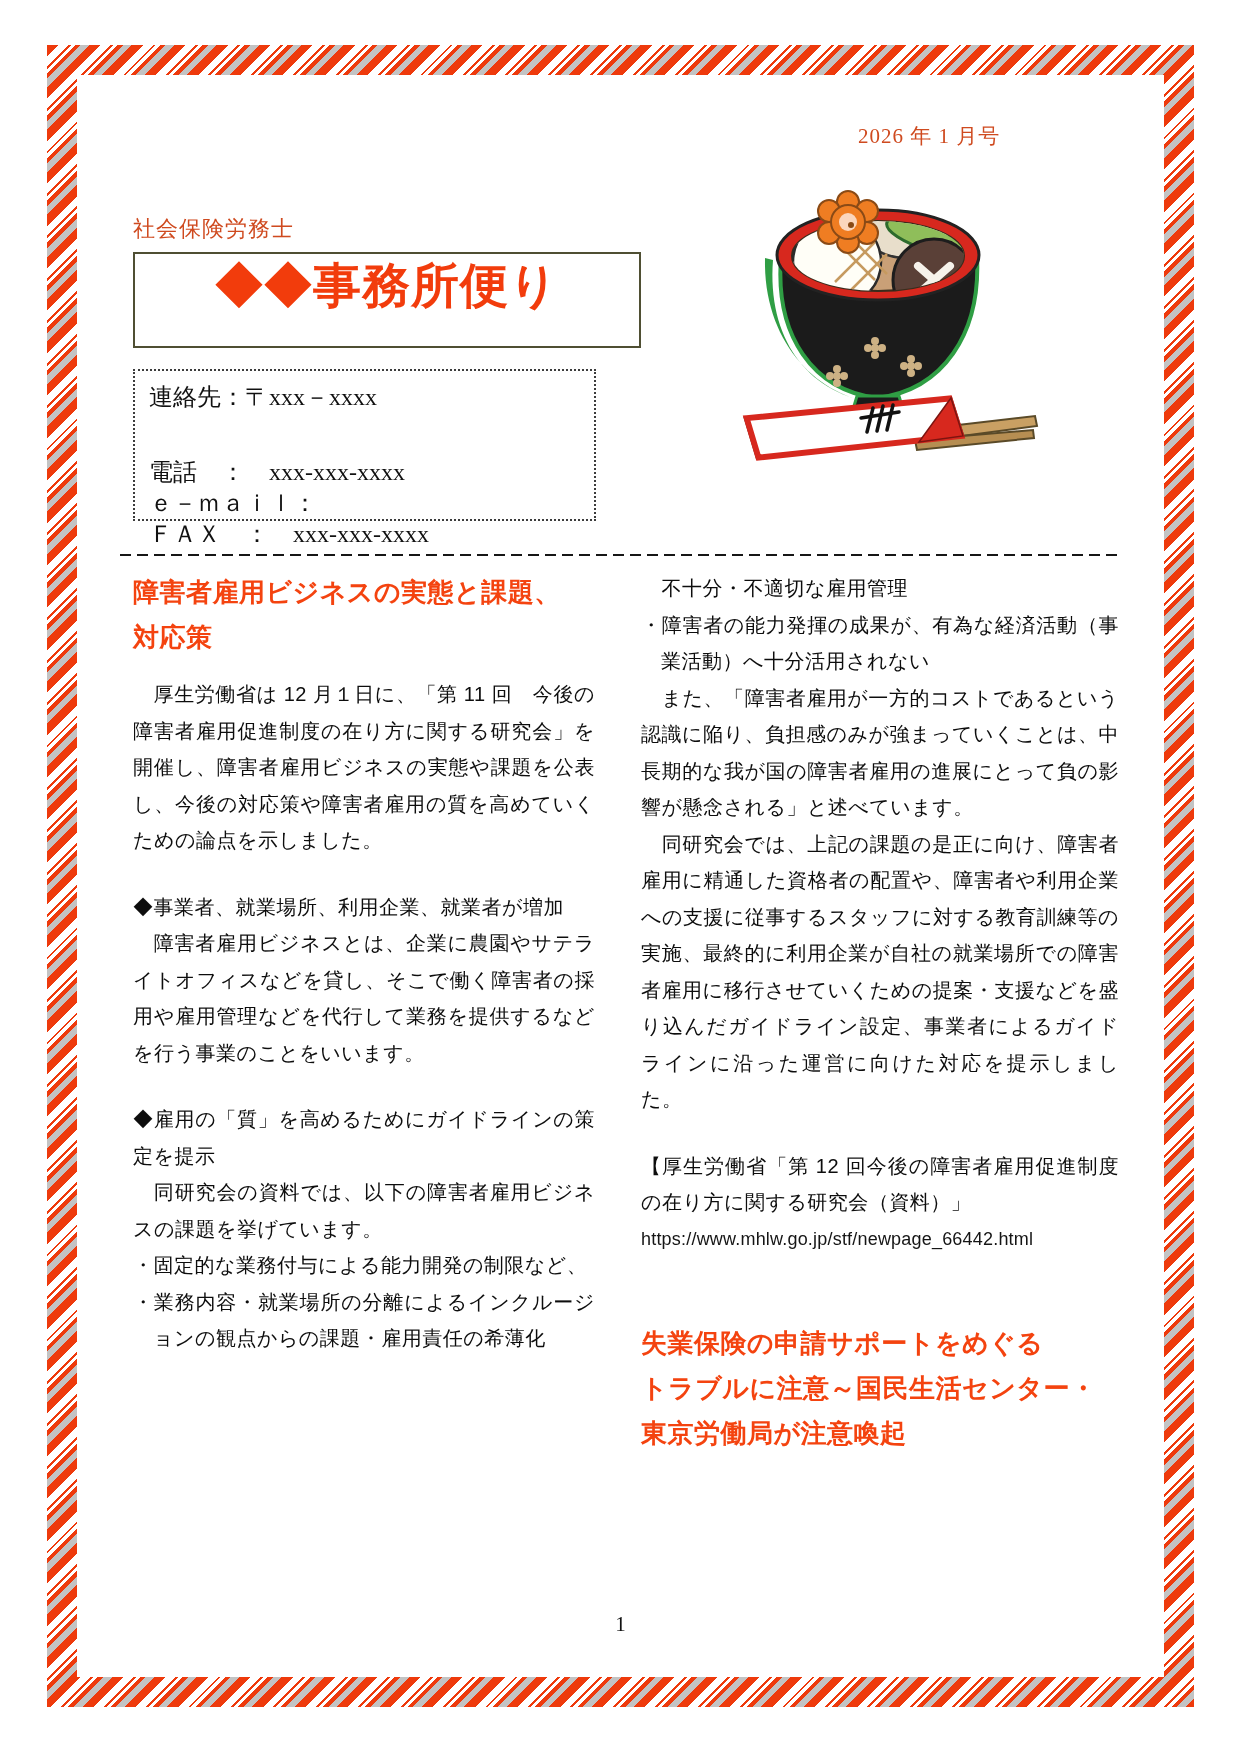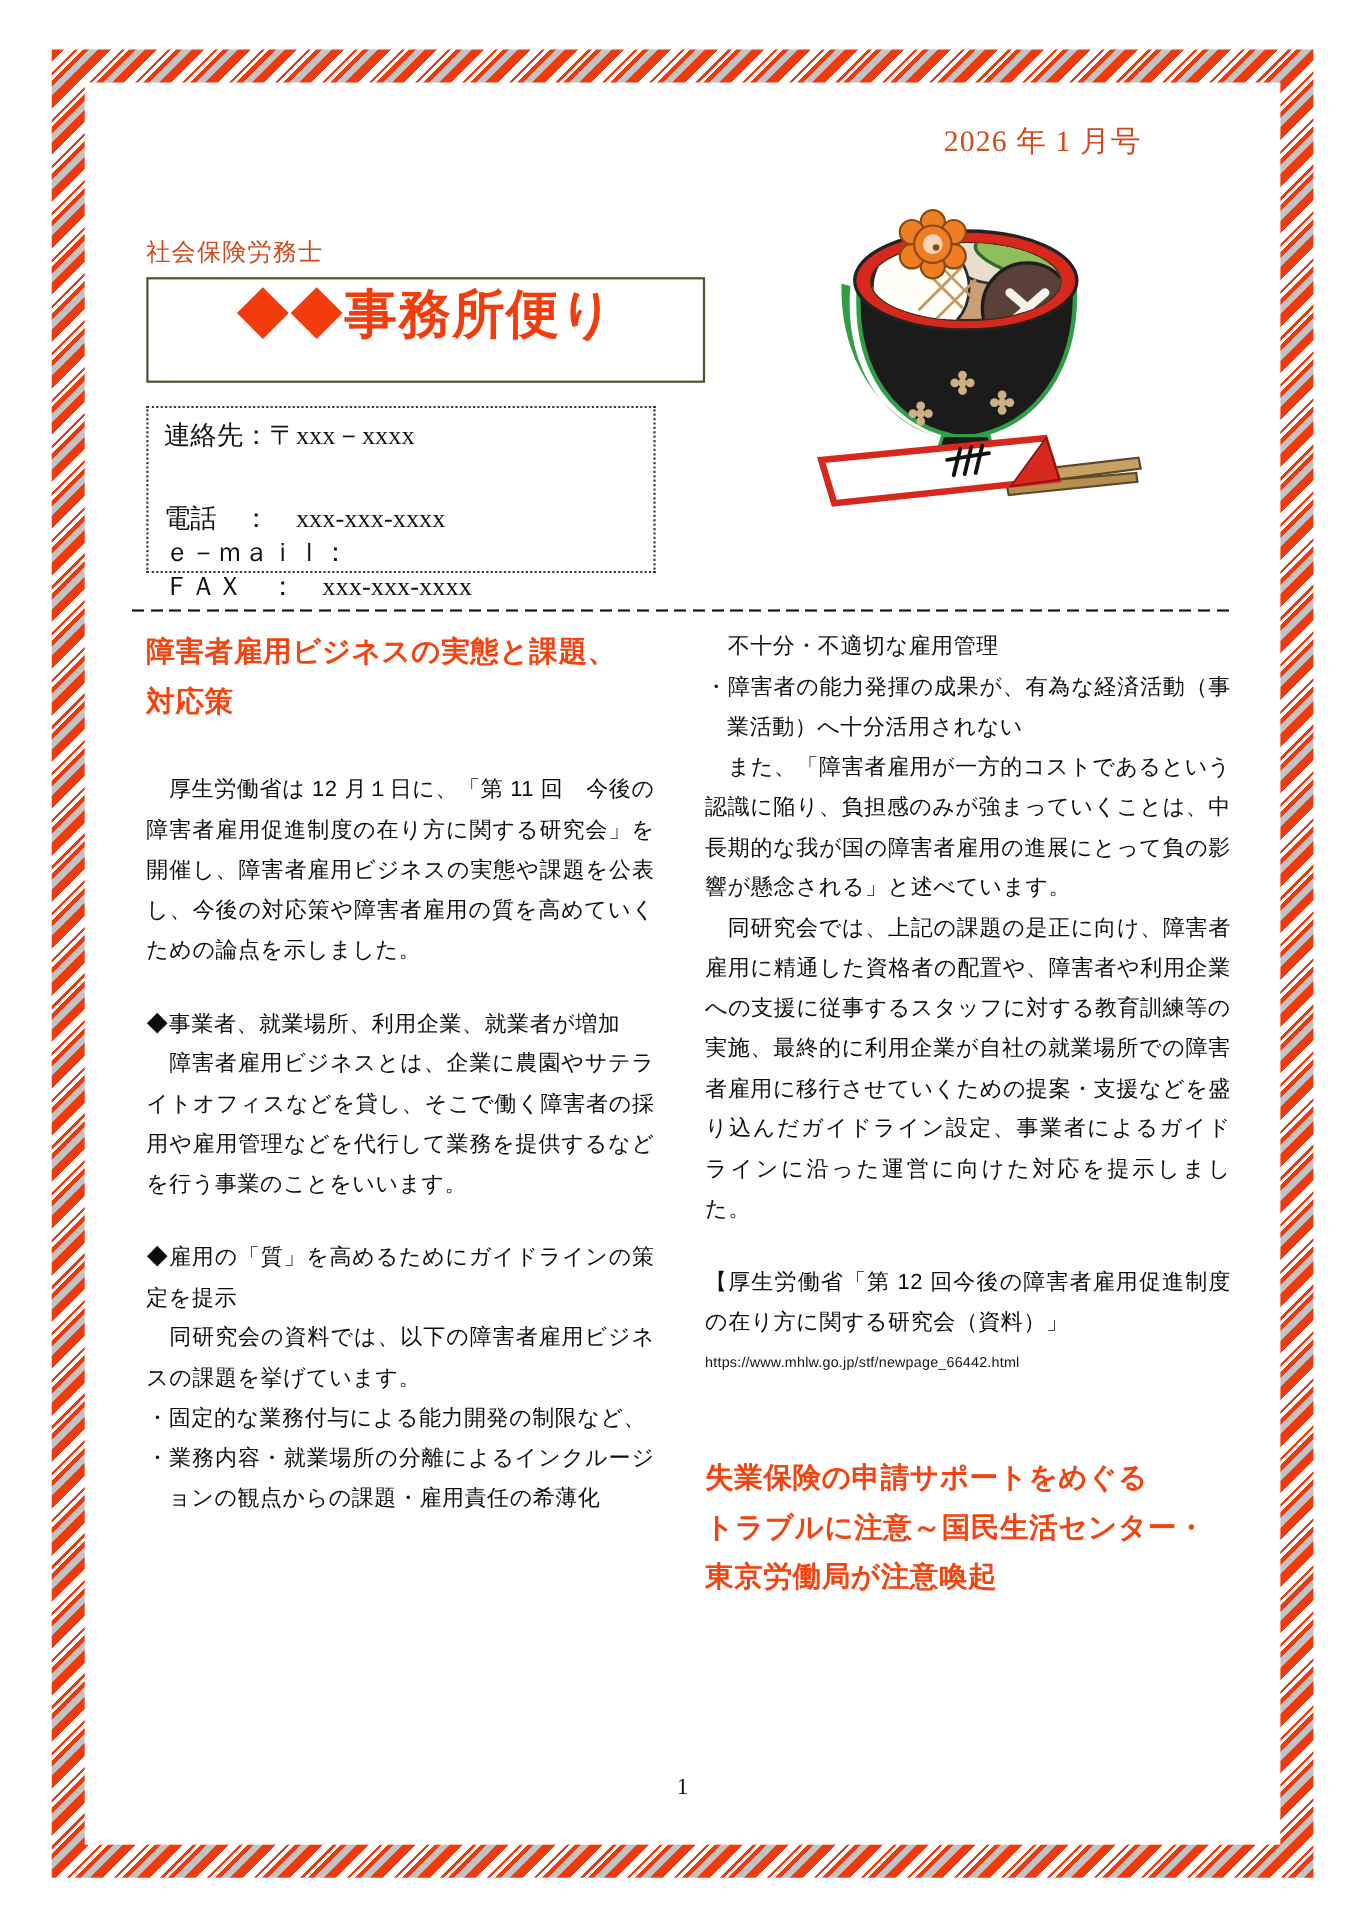--- a/index.html
+++ b/index.html
@@ -14,22 +14,22 @@
       #ee3a0c 0px, #ee3a0c 8px,
       #ffffff 8px, #ffffff 15px,
       #ee3a0c 15px, #ee3a0c 17px,
       #ffffff 17px, #ffffff 20px,
       #ee3a0c 20px, #ee3a0c 24px,
       #c3c3c3 24px, #c3c3c3 30px);
   }
   .frame-inner{position:absolute;left:30px;top:30px;right:30px;bottom:30px;background:#ffffff;}
 
   .issue-date{
-    position:absolute;left:858px;top:110px;
-    font-family:"Liberation Serif",serif;font-size:27px;color:#cf4a1f;letter-spacing:1px;
+    position:absolute;left:858px;top:122px;
+    font-family:"Liberation Serif",serif;font-size:21px;color:#cf4a1f;letter-spacing:1px;
   }
   .office-type{
     position:absolute;left:133px;top:214px;
     font-family:"Liberation Serif",serif;font-size:22px;color:#cf4a1f;letter-spacing:1px;
   }
   .title-box{
     position:absolute;left:133px;top:252px;width:504px;height:92px;
     border:2px solid #4f4f33;display:flex;justify-content:center;
   }
   .title-box .title-text{
@@ -51,26 +51,26 @@
 
   .col{position:absolute;top:570px;font-size:20px;line-height:36.5px;letter-spacing:0.5px;
        text-align:justify;color:#0d0d0d;}
   .col-left{left:133px;width:462px;}
   .col-right{left:641px;width:478px;}
   .col p{margin:0;}
   .article-title{
     font-size:26px;line-height:45px;font-weight:bold;color:#f4430f;
     white-space:pre-line;letter-spacing:0.5px;text-align:left;margin:0;
   }
-  .article-title.first{margin-bottom:40px;}
+  .article-title.first{margin-bottom:16px;}
   .article-title.second{margin-bottom:14px;}
   .gap{margin-top:30px !important;}
   .gap-lg{margin-top:64px !important;}
   .hang{padding-left:20px;text-indent:-20px;}
-  .source-url{font-size:13px;letter-spacing:0.2px;color:#151515;text-decoration:none;display:block;line-height:36.5px;}
+  .source-url{font-size:18px;letter-spacing:0.2px;color:#151515;text-decoration:none;display:block;line-height:36.5px;}
 
   .page-number{
     position:absolute;left:0;top:1612px;width:1241px;text-align:center;
     font-family:"Liberation Serif",serif;font-size:21px;color:#111;
   }
   .illustration{position:absolute;left:715px;top:180px;width:335px;height:300px;}
 </style>
 </head>
 <body>
 

